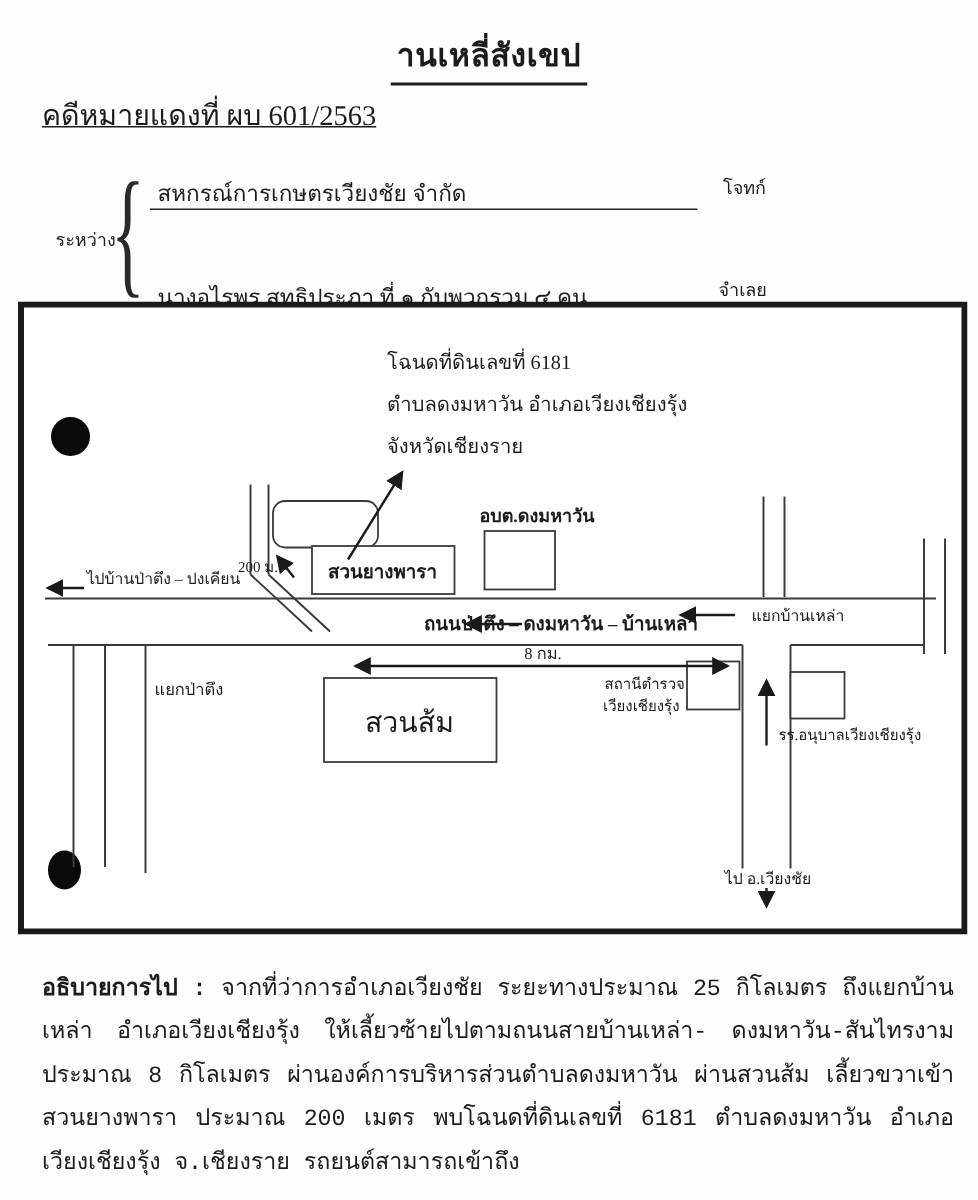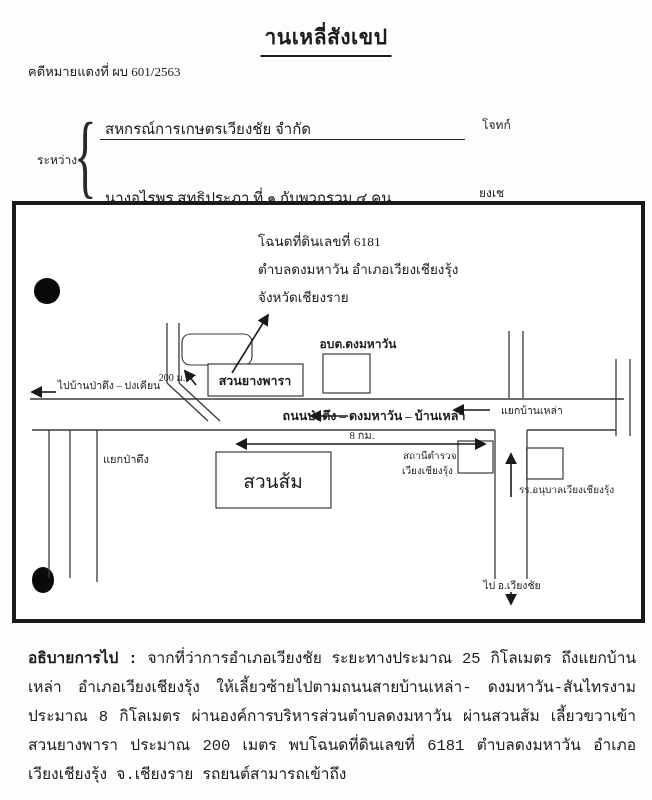--- a/index.html
+++ b/index.html
@@ -7,21 +7,21 @@
     width:652px;height:800px;background:#fdfdfc;position:relative;
     font-family:"Liberation Serif","DejaVu Serif",serif;color:#1c1c1c;
     overflow:hidden;
   }
   .abs{position:absolute;}
   .doc-title{
     top:20px;left:50%;transform:translateX(-50%);
     font-size:21px;font-weight:bold;letter-spacing:.5px;
     border-bottom:2px solid #1c1c1c;padding:0 4px 2px 4px;white-space:nowrap;
   }
-  .case-no{top:61px;left:28px;font-size:13px;}
+  .case-no{top:61px;left:28px;font-size:19px;text-decoration:underline;}
   .between-label{top:150px;left:37px;font-size:12px;}
   .between-brace{
     top:110px;left:74px;font-size:94px;line-height:90px;font-weight:200;
     transform:scaleX(.5);transform-origin:left top;color:#2a2a2a;
   }
   .party-line{border-bottom:1.5px solid #222;height:22px;font-size:15px;white-space:nowrap;padding-left:5px;}
   .party-1{top:117px;left:100px;width:360px;}
   .party-2{top:186px;left:100px;width:347px;}
   .role{font-size:12px;white-space:nowrap;}
   .role-1{top:115px;left:482px;}
@@ -49,21 +49,21 @@
 <div class="abs between-brace">{</div>
 
 <div class="abs party-line party-1">
   <span>สหกรณ์การเกษตรเวียงชัย จำกัด</span>
 </div>
 <div class="abs role role-1">โจทก์</div>
 
 <div class="abs party-line party-2">
   <span>นางอุไรพร สุทธิประภา ที่ ๑ กับพวกรวม ๔ คน</span>
 </div>
-<div class="abs role role-2">ยงเช</div>
+<div class="abs role role-2">จำเลย</div>
 
 <div class="abs map-box">
 <svg width="633" height="422" viewBox="0 0 633 422">
   <defs>
     <marker id="arr" viewBox="0 0 10 10" refX="8.5" refY="5" markerWidth="7.5" markerHeight="7.5" orient="auto-start-reverse">
       <path d="M0,0 L10,5 L0,10 z" fill="#1a1a1a"></path>
     </marker>
   </defs>
 
   <rect x="2" y="2" width="629" height="418" fill="#ffffff" stroke="#1a1a1a" stroke-width="4"></rect>

